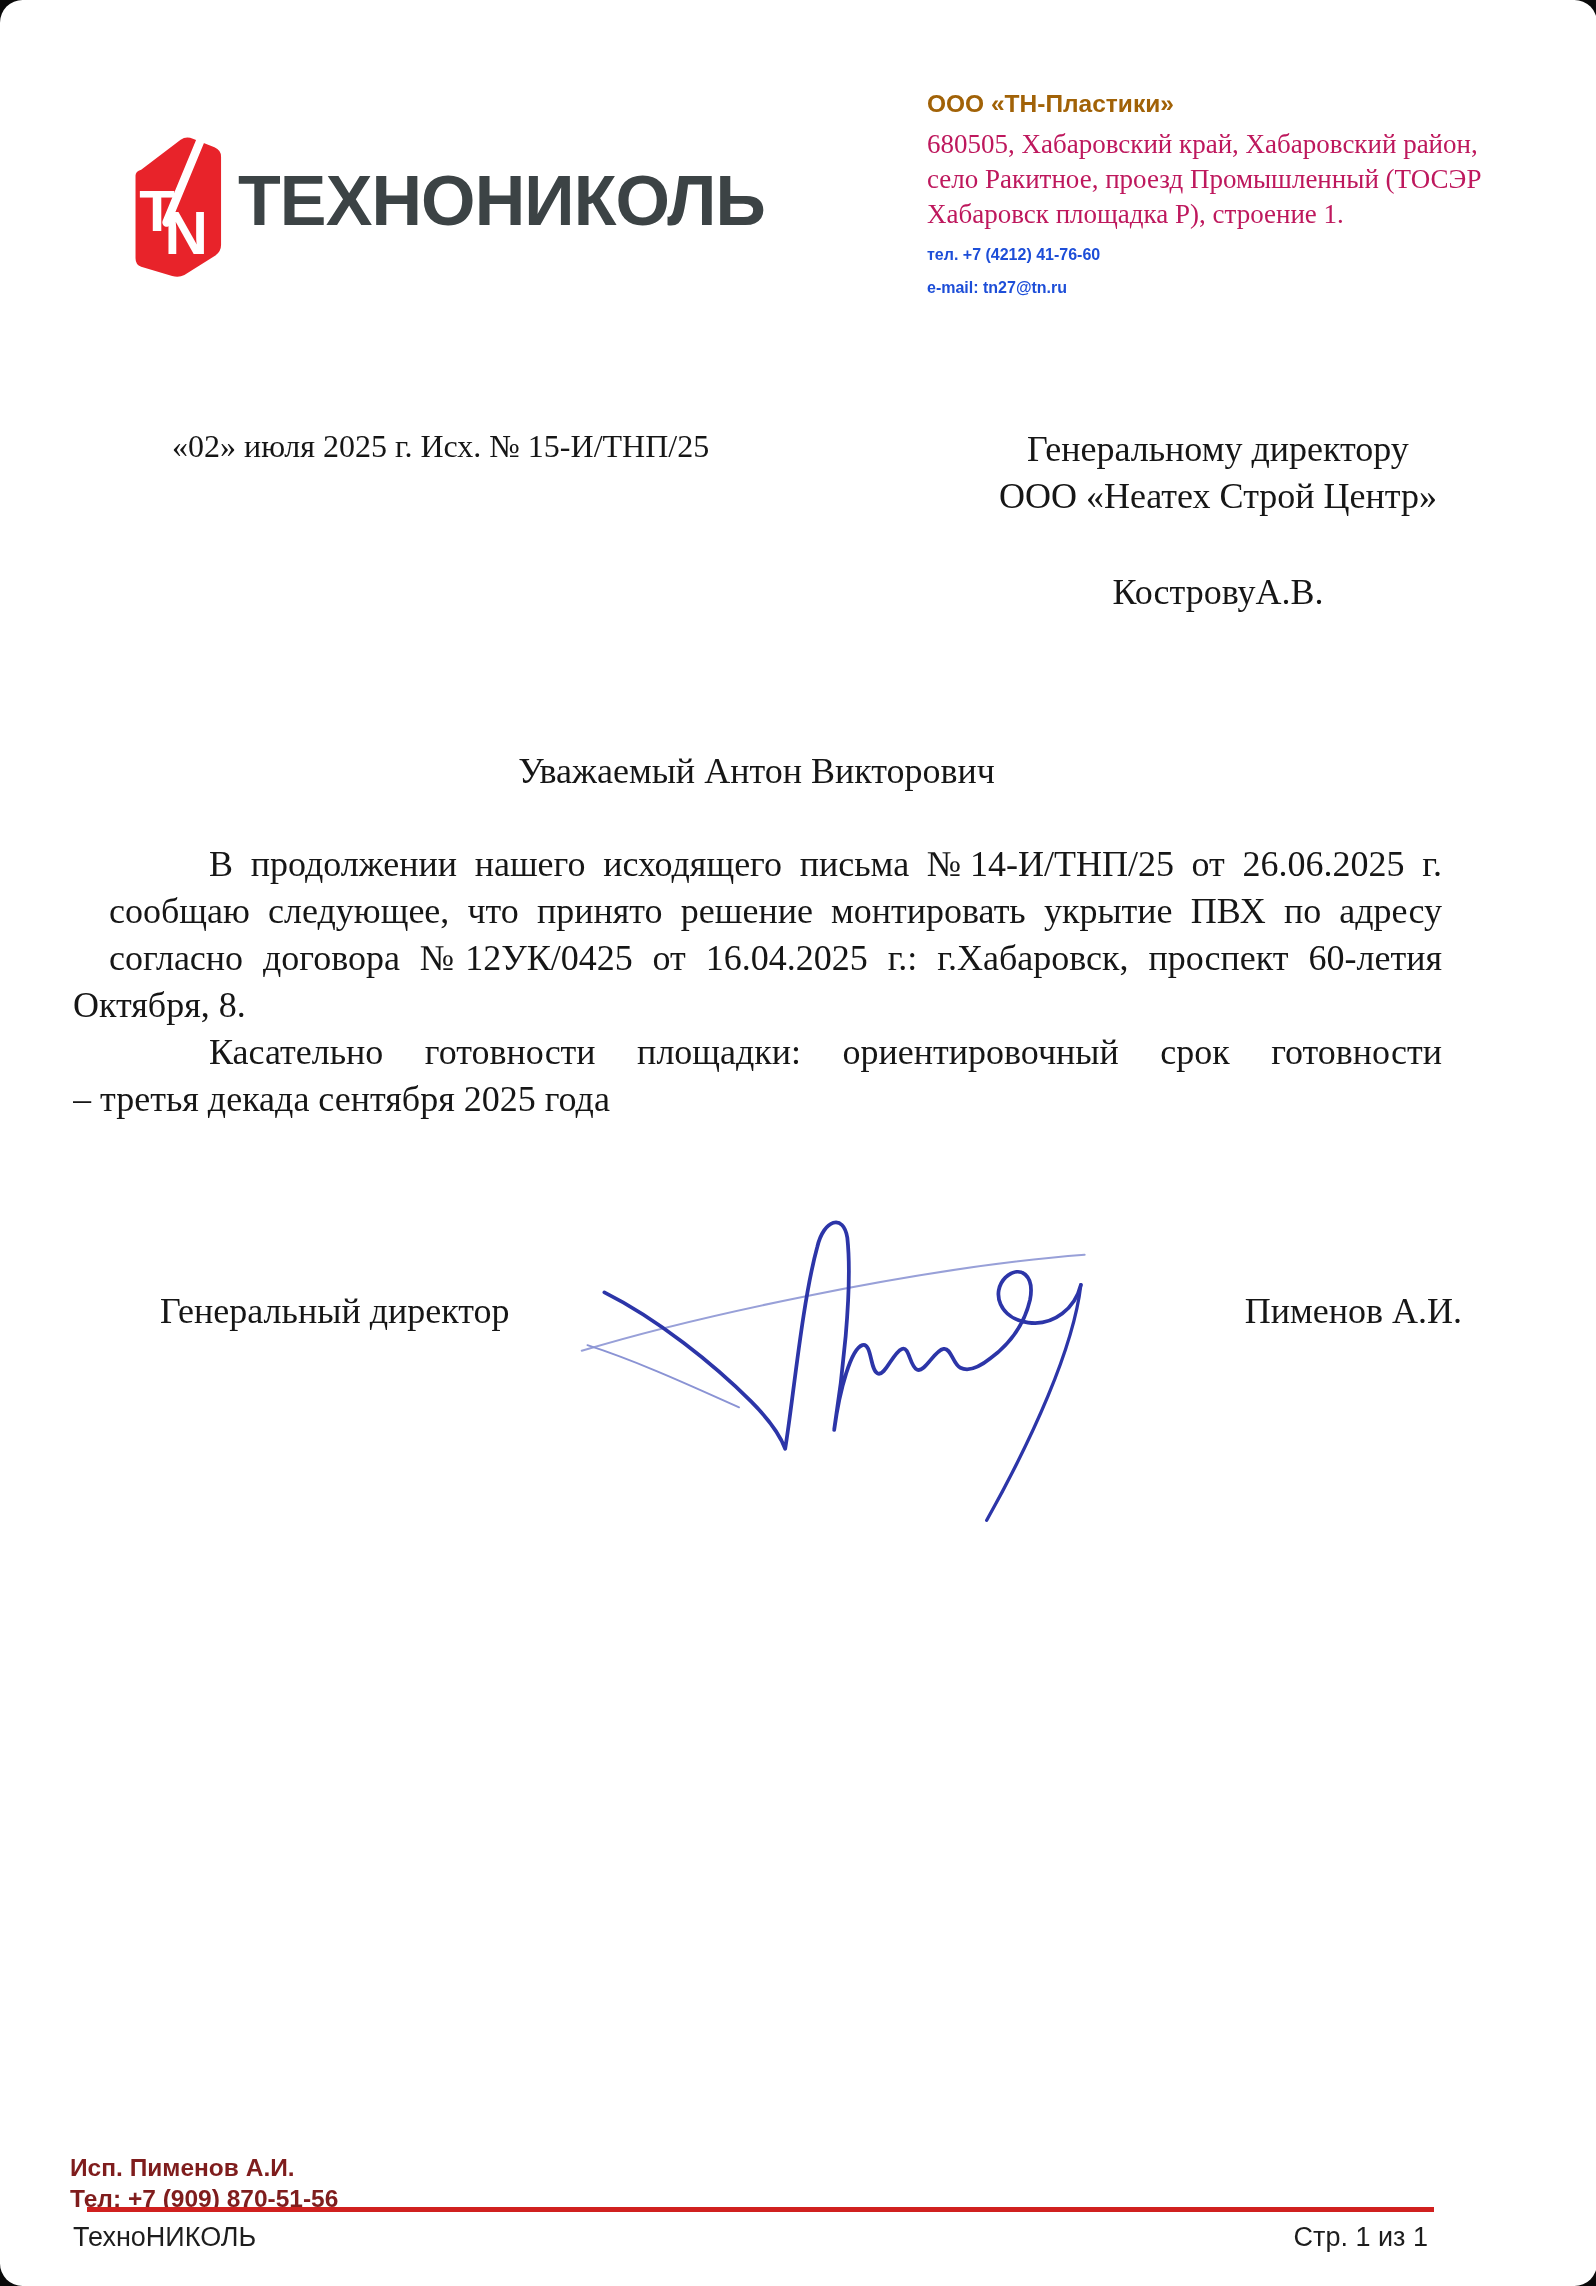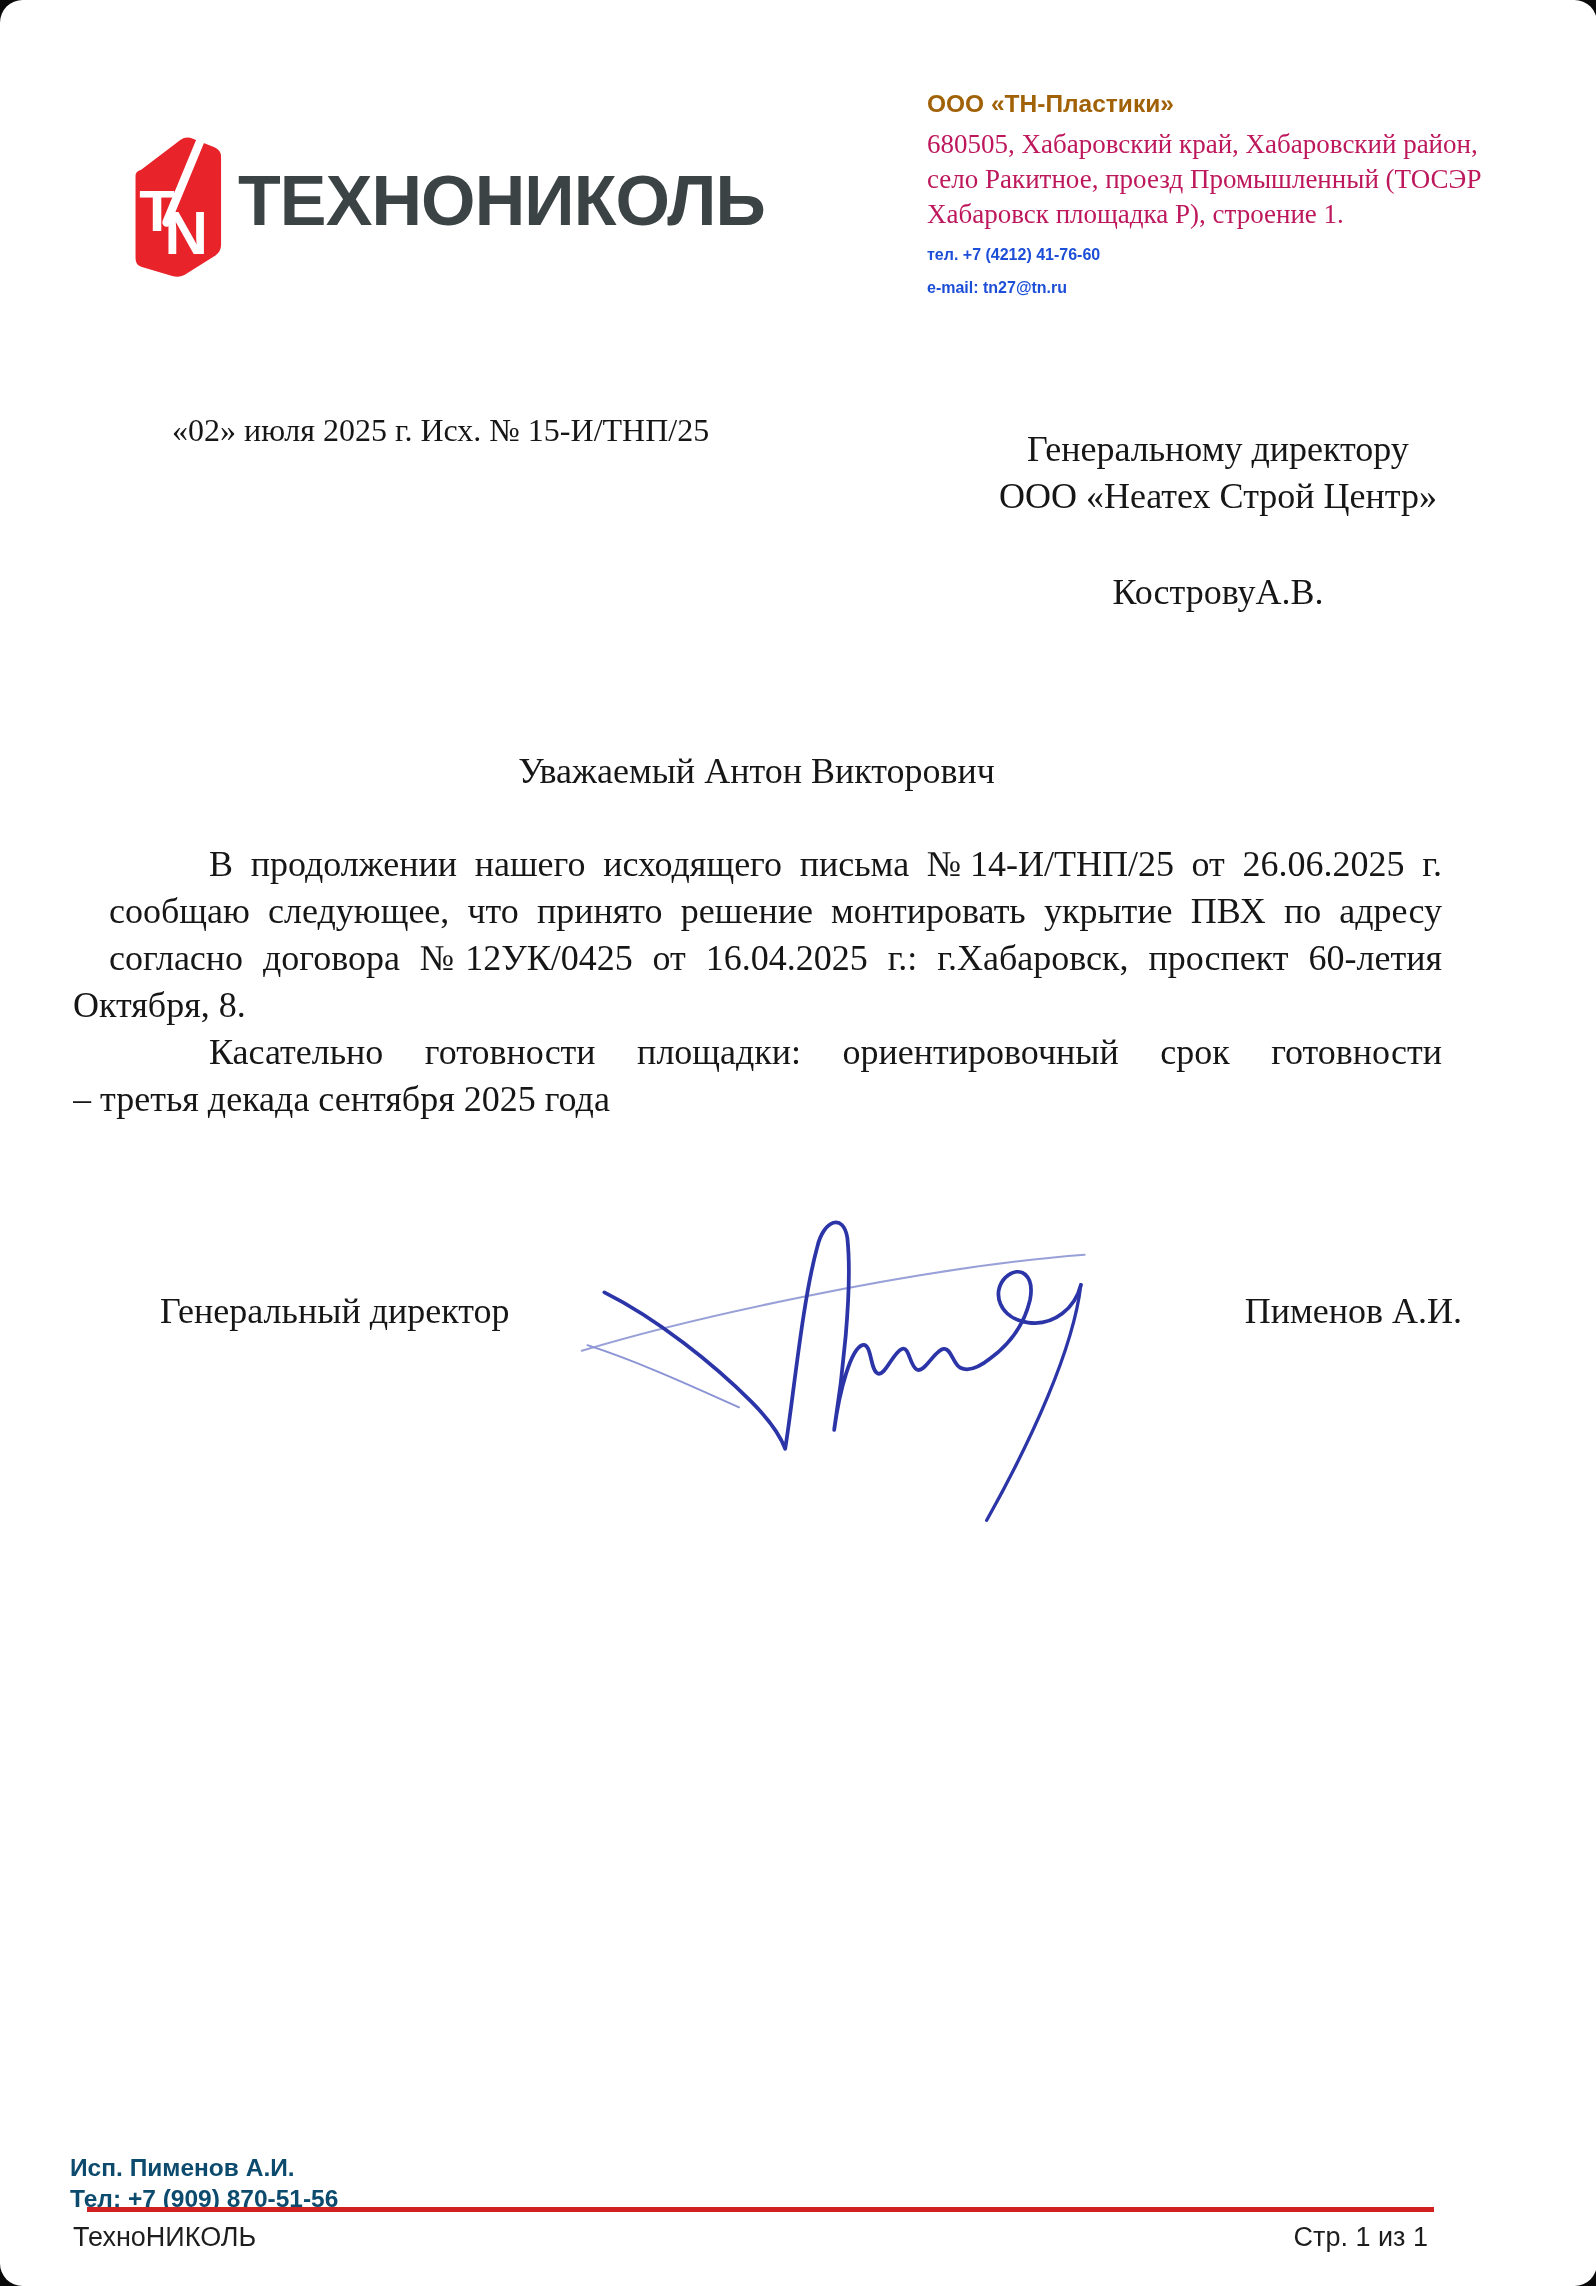--- a/index.html
+++ b/index.html
@@ -66,21 +66,21 @@
     line-height: 33px;
     color: #1d4ed8;
     white-space: nowrap;
   }
   .company-contact.first { margin-top: 5.6px; }
 
   
   .date-line {
     position: absolute;
     left: 172px;
-    top: 412px;
+    top: 428px;
     font-size: 32px;
     white-space: nowrap;
   }
   .addressee {
     position: absolute;
     right: 160px;
     top: 426px;
     text-align: center;
     font-size: 36px;
     line-height: 47px;
@@ -133,21 +133,21 @@
     height: 377px;
   }
 
   
   .f-exec, .f-phone {
     position: absolute;
     left: 70px;
     font-family: "Liberation Sans", sans-serif;
     font-weight: bold;
     font-size: 24.5px;
-    color: #0c4a6e;
+    color: #7f1d1d;
     white-space: nowrap;
     text-align: right;
   }
   .f-exec  { top: 2154px; }
   .f-phone { top: 2185px; }
   .f-line {
     position: absolute;
     left: 87px;
     top: 2207px;
     width: 1347px;

